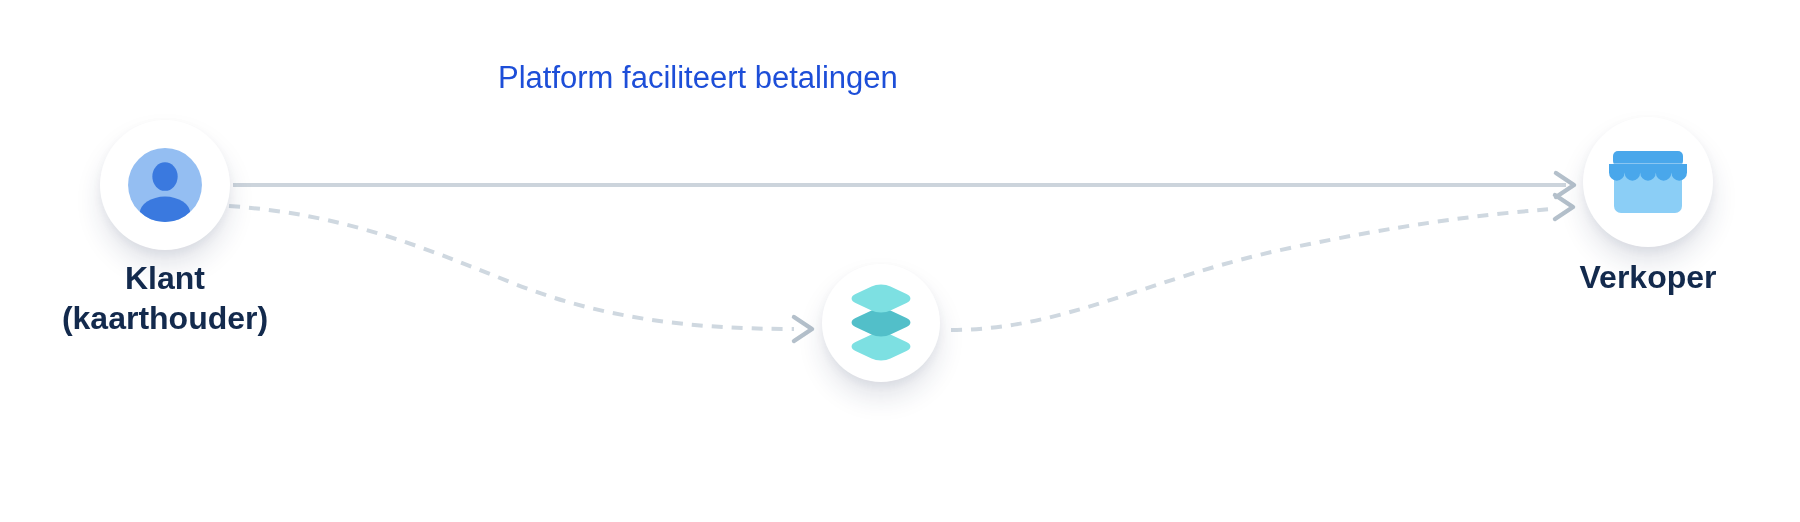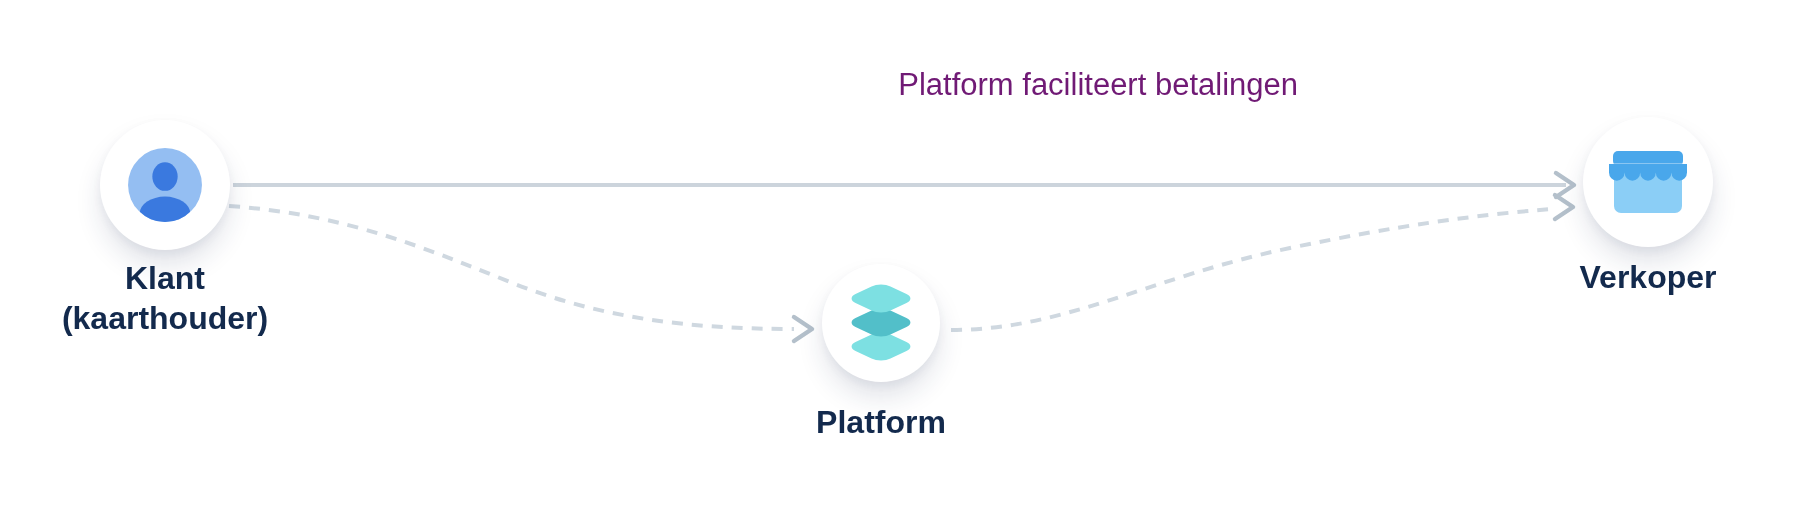--- a/index.html
+++ b/index.html
@@ -12,27 +12,27 @@
     overflow: hidden;
   }
   .arrows-layer {
     position: absolute;
     left: 0; top: 0;
     width: 1800px; height: 522px;
   }
   .annotation {
     position: absolute;
     left: 498px;
-    top: 64px;
+    top: 57px;
     width: 800px;
-    text-align: right;
+    text-align: left;
     font-size: 31px;
     line-height: 41px;
     font-weight: 400;
-    color: #701a75;
+    color: #1d4ed8;
   }
   .node-circle {
     position: absolute;
     background: #ffffff;
     border-radius: 50%;
     box-shadow: 0 16px 28px -2px rgba(25,45,85,0.14), 0 4px 10px rgba(25,45,85,0.05);
     display: flex;
     align-items: center;
     justify-content: center;
   }
@@ -98,23 +98,20 @@
         <rect x="-24" y="-24" width="48" height="48" rx="13" fill="#7de0e2"></rect>
       </g>
       <g transform="translate(39,40.5) scale(1.03,0.486) rotate(45)">
         <rect x="-24" y="-24" width="48" height="48" rx="13" fill="#52bfc9"></rect>
       </g>
       <g transform="translate(39,16.5) scale(1.03,0.486) rotate(45)">
         <rect x="-24" y="-24" width="48" height="48" rx="13" fill="#7de0e2"></rect>
       </g>
     </svg>
   </div>
-  <div class="node-label label-platform">
-    <div>Platform</div>
-  </div>
 
   <div class="node-circle circle-verkoper">
     <svg width="78" height="62" viewBox="0 0 78 62" xmlns="http://www.w3.org/2000/svg">
       <rect x="5" y="19" width="68" height="43" rx="7" fill="#8bcef6"></rect>
       <rect x="4" y="0" width="70" height="15" rx="5" fill="#49a7eb"></rect>
       <rect x="5" y="12.2" width="68" height="1.8" fill="rgba(255,255,255,0.45)"></rect>
       <path d="M0,13 L78,13 L78,21.5
                A7.8,8.2 0 0 1 62.4,21.5
                A7.8,8.2 0 0 1 46.8,21.5
                A7.8,8.2 0 0 1 31.2,21.5

